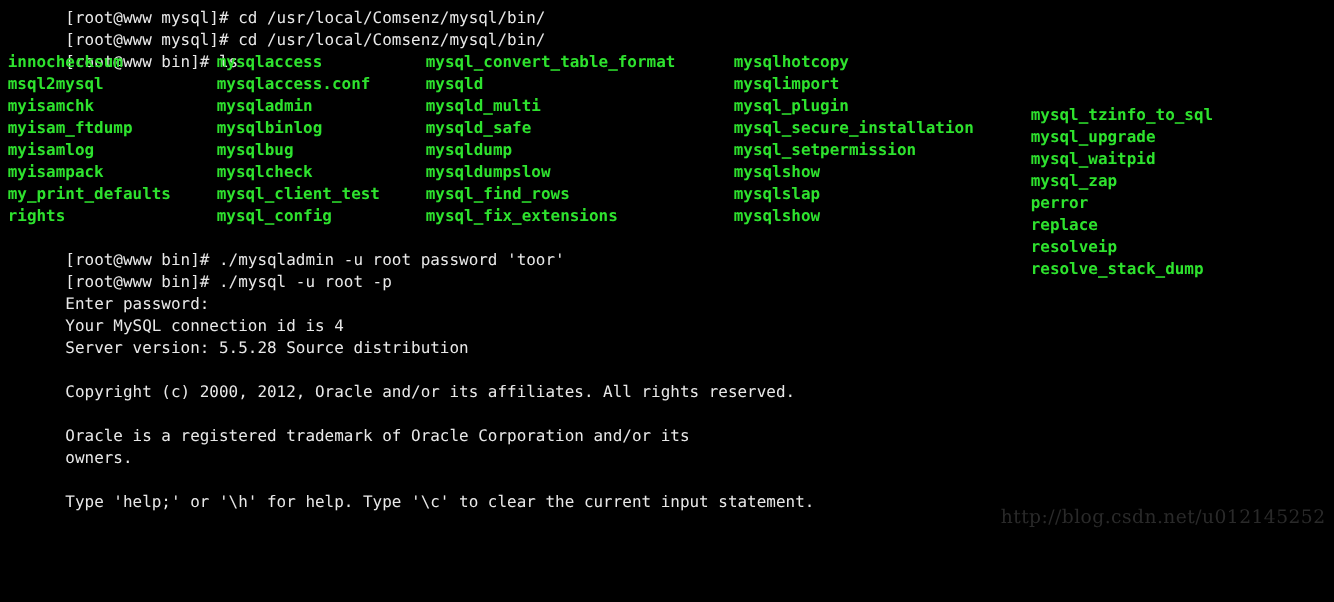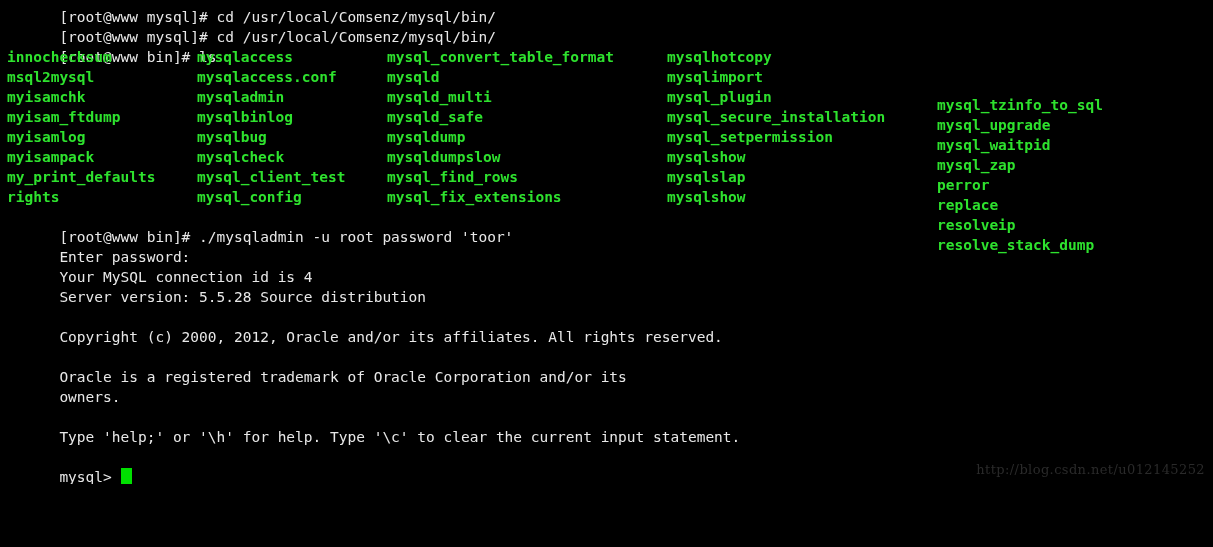--- a/index.html
+++ b/index.html
@@ -54,21 +54,21 @@
     height: 17px;
     background: #00e000;
     vertical-align: -3px;
   }
   .watermark {
     position: absolute;
     right: 8px;
     bottom: 4px;
     color: #2a2a2a;
     font-family: "DejaVu Serif", "Liberation Serif", serif;
-    font-size: 13px;
+    font-size: 17px;
     letter-spacing: 0.4px;
     white-space: pre;
   }
 </style>
 </head>
 <body>
 
 <div id="terminal">
   <div class="screen">
 
@@ -138,20 +138,23 @@
       <span class="c c2">mysql_config</span>
       <span class="c c3">mysql_fix_extensions</span>
       <span class="c c4">mysqlshow</span>
       <span class="c c5">resolve_stack_dump</span>
     </div>
 
     <div class="row">
       <span class="white">[root@www bin]# ./mysqladmin -u root password 'toor'</span>
     </div>
 
+    <div class="row">
+      <span class="white">[root@www bin]# ./mysql -u root -p</span>
+    </div>
 
     <div class="row">
       <span class="white">Enter password:</span>
     </div>
 
 
     <div class="row">
       <span class="white">Your MySQL connection id is 4</span>
     </div>
 

